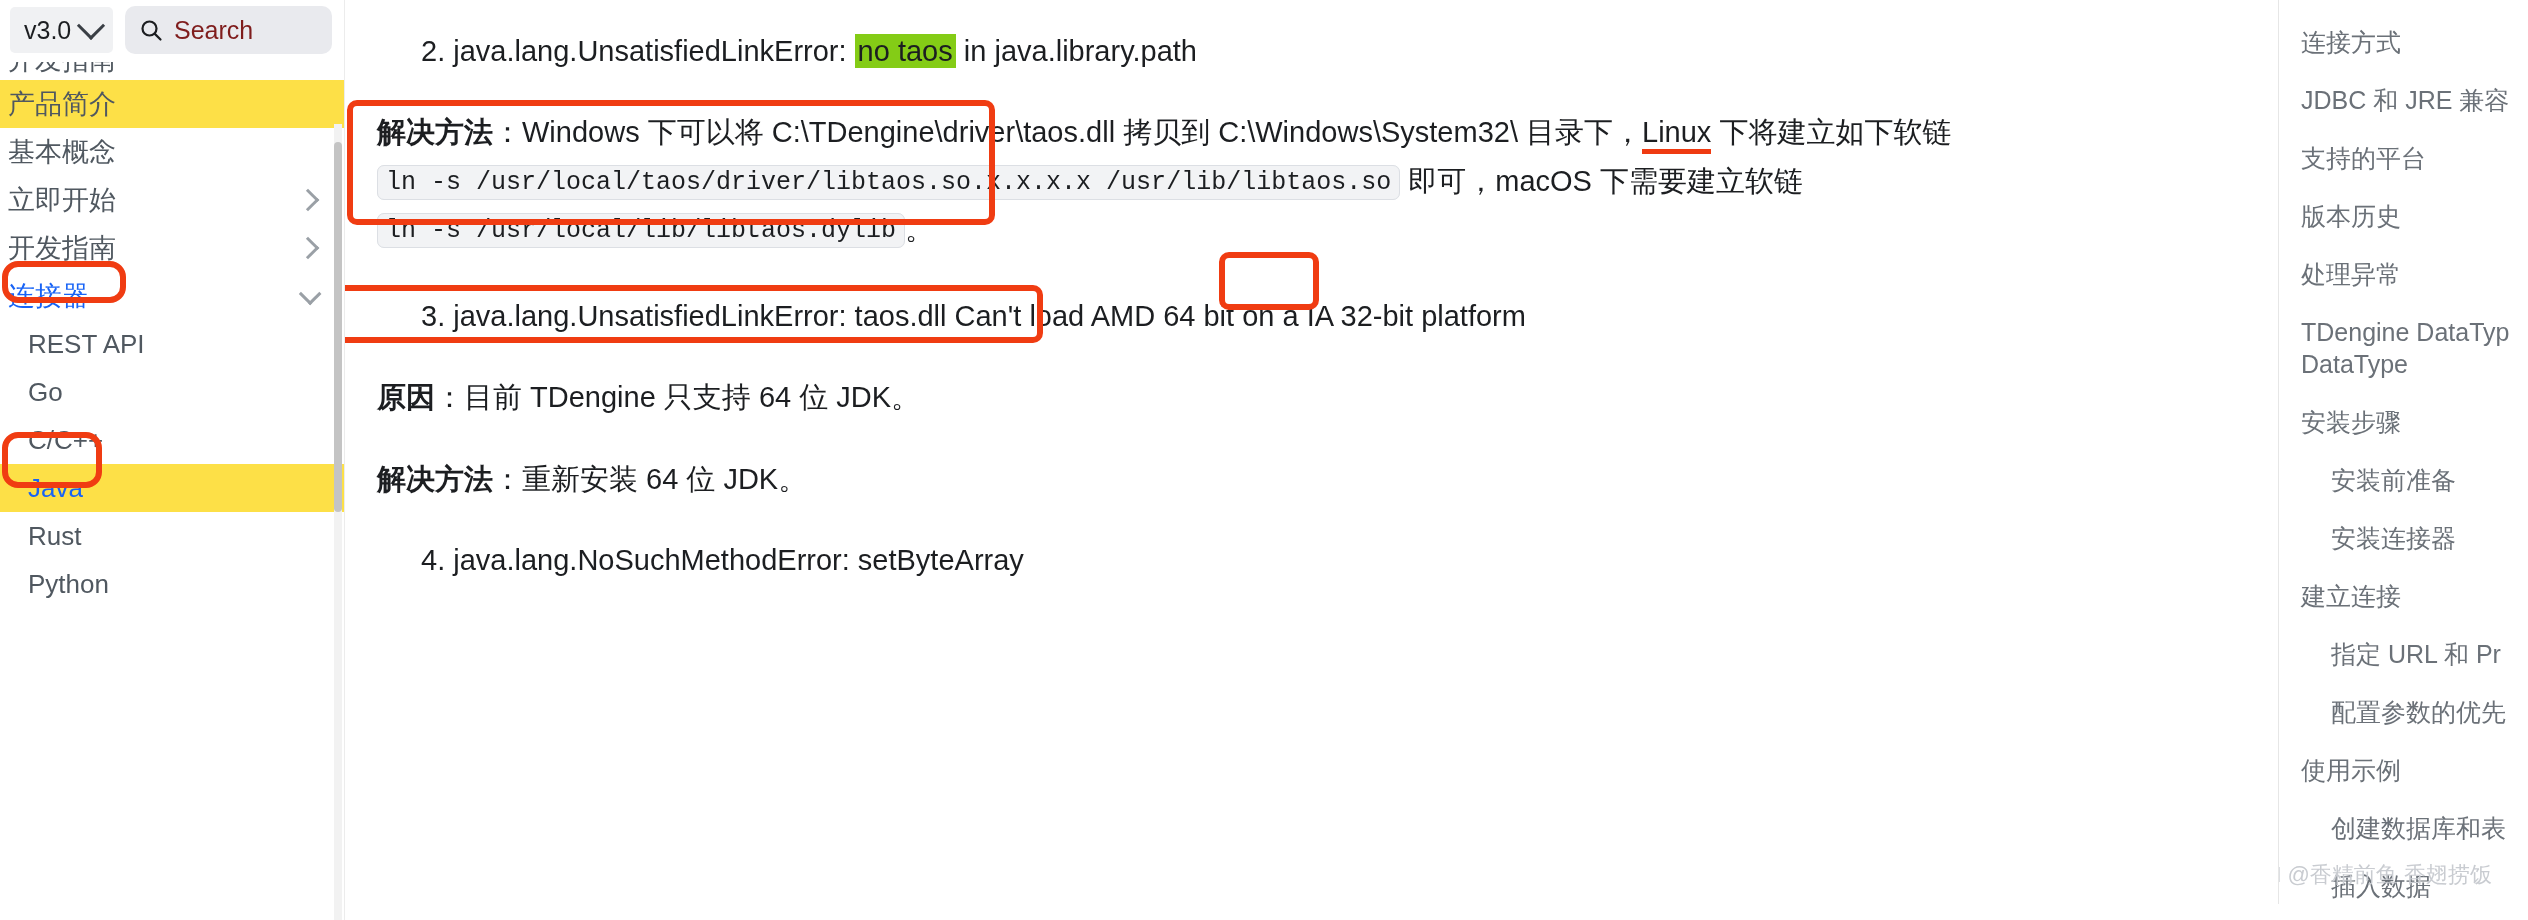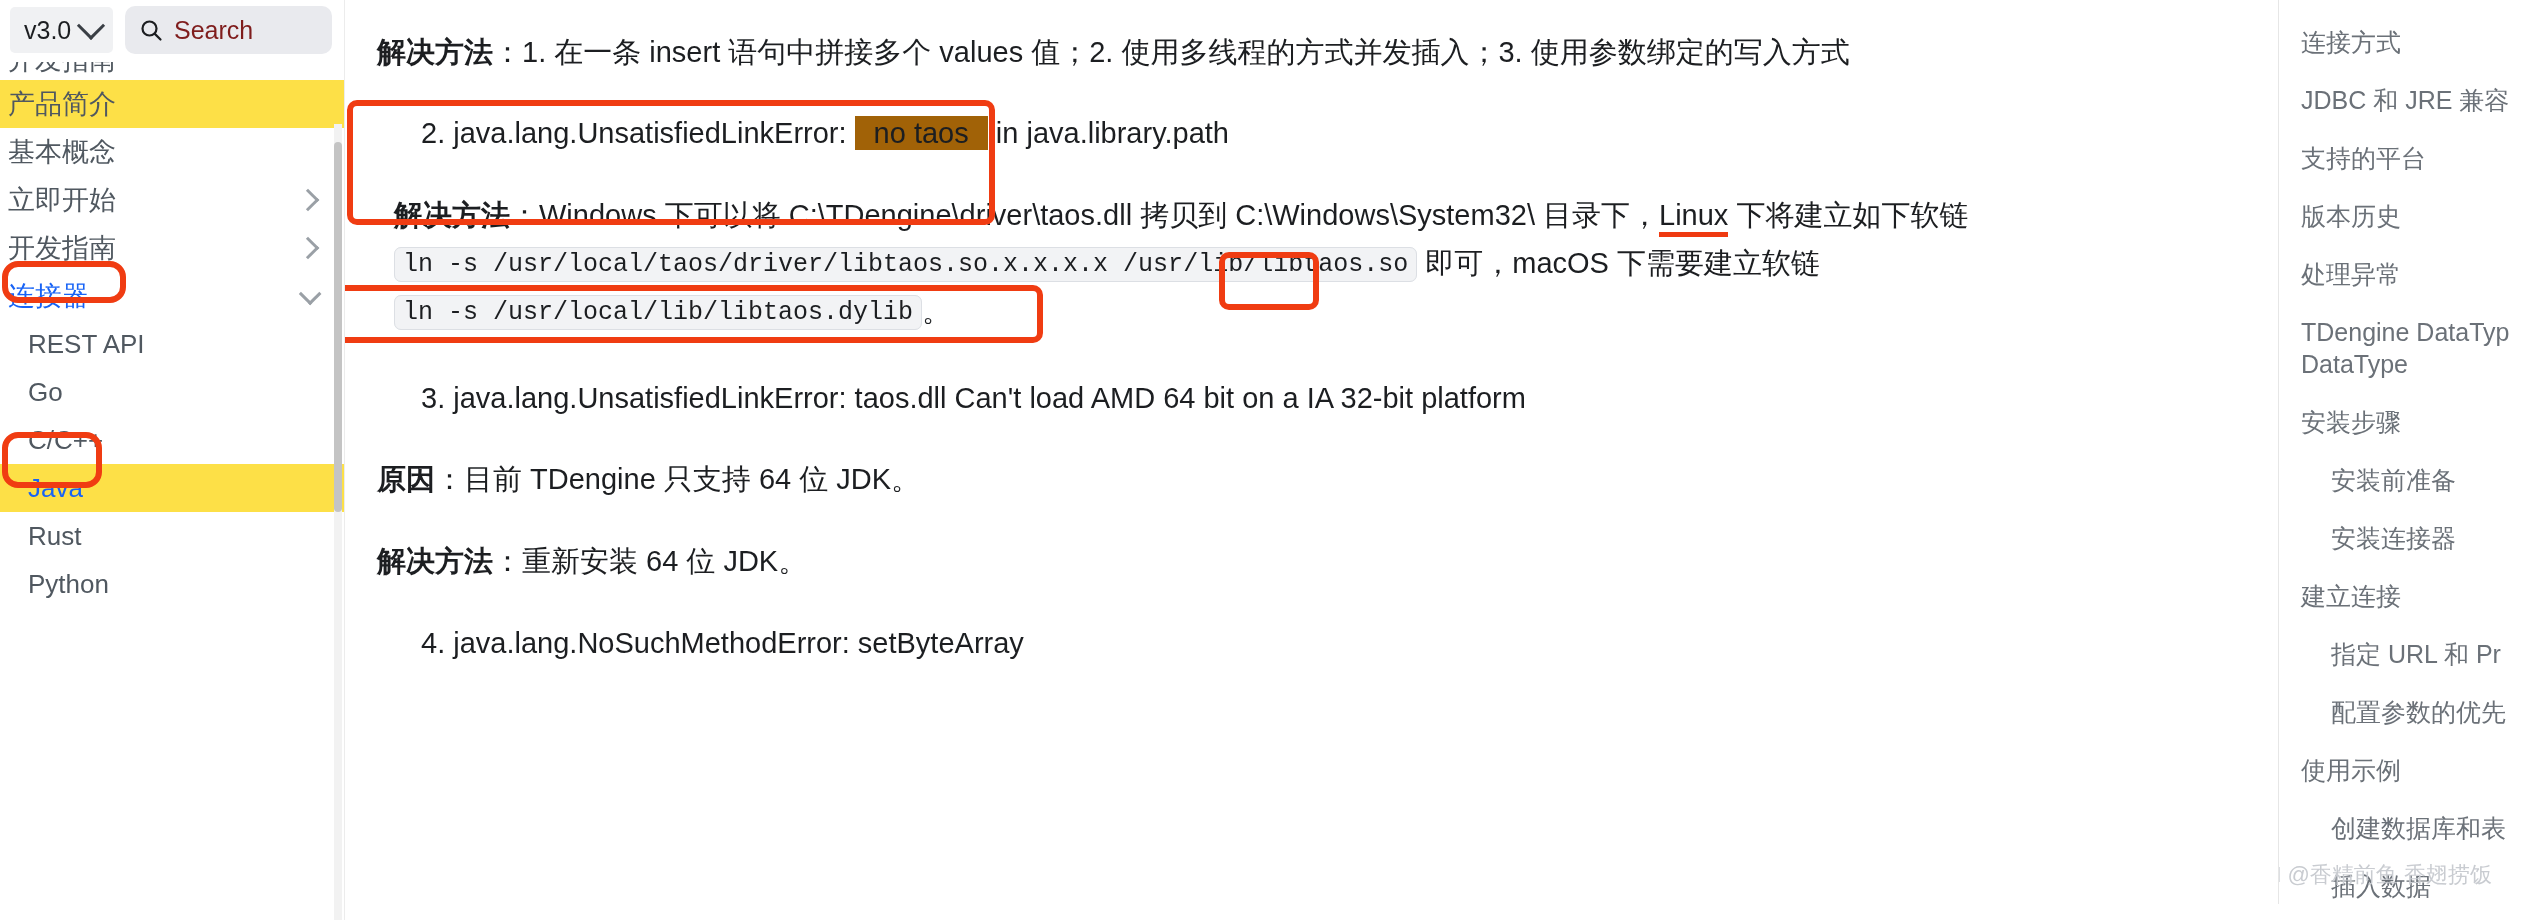--- a/index.html
+++ b/index.html
@@ -115,21 +115,21 @@
   code{
     font-family:"Liberation Mono","DejaVu Sans Mono",monospace;
     background:#f2f3f5;
     border:1px solid #dcdfe4;
     border-radius:7px;
     padding:2px 8px;
     font-size:25px;
     white-space:nowrap;
     vertical-align:middle;
   }
-  .hl-orange{background:#a16207;padding:1px 19px;}
+  .hl-orange{background:#84cc16;padding:1px 3px;}
   .uline-red{
     border-bottom:5px solid #ef3a11;
     padding-bottom:1px;
   }
 
   
   .redbox{
     position:absolute;
     border:6px solid #f03c12;
     border-radius:10px;
@@ -240,30 +240,27 @@
       <div class="sb-vscroll"></div>
     </div>
 
     <div class="redbox redbox-r2" style="left:2px;top:261px;width:124px;height:42px;"></div>
     <div class="redbox redbox-r2" style="left:2px;top:432px;width:100px;height:56px;"></div>
   </div>
 
   <div class="main">
     <div class="main-inner">
 
-      <p class="doc-p">
-        <b>解决方法</b><span>：1. 在一条 insert 语句中拼接多个 values 值；2. 使用多线程的方式并发插入；3. 使用参数绑定的写入方式</span>
-      </p>
 
       <p class="doc-li">
         <span>2. java.lang.UnsatisfiedLinkError: </span><span class="hl-orange">no taos</span><span> in java.library.path</span>
       </p>
 
 
-      <p class="doc-p" style="margin-bottom:40px;margin-left:17px;">
+      <p class="doc-p" style="margin-bottom:40px;">
         <b>解决方法</b><span>：Windows 下可以将 C:\TDengine\driver\taos.dll 拷贝到 C:\Windows\System32\ 目录下，</span><span class="uline-red">Linux</span><span> 下将建立如下软链 </span><code>ln -s /usr/local/taos/driver/libtaos.so.x.x.x.x /usr/lib/libtaos.so</code><span> 即可，</span><span>macOS</span><span> 下需要建立软链 </span><code>ln -s /usr/local/lib/libtaos.dylib</code><span>。</span>
       </p>
 
       <p class="doc-li">
         <span>3. java.lang.UnsatisfiedLinkError: taos.dll Can't load AMD 64 bit on a IA 32-bit platform</span>
       </p>
 
       <p class="doc-p">
         <b>原因</b><span>：目前 TDengine 只支持 64 位 JDK。</span>
       </p>

